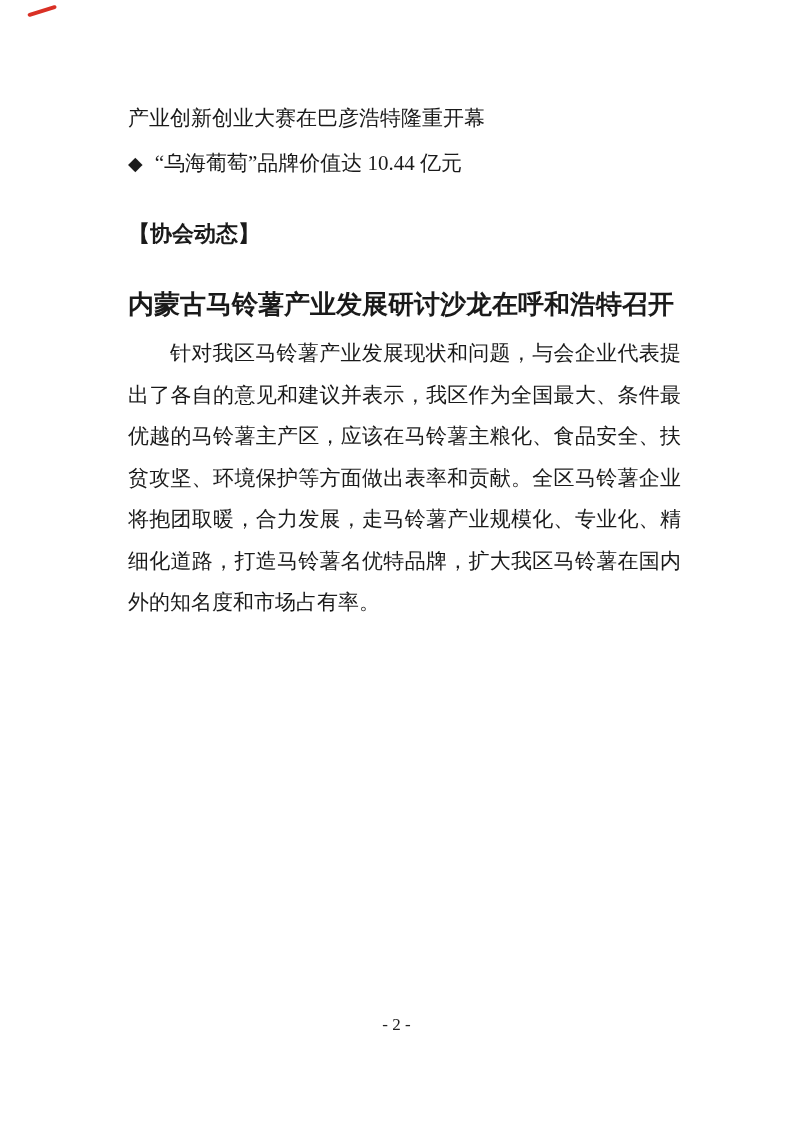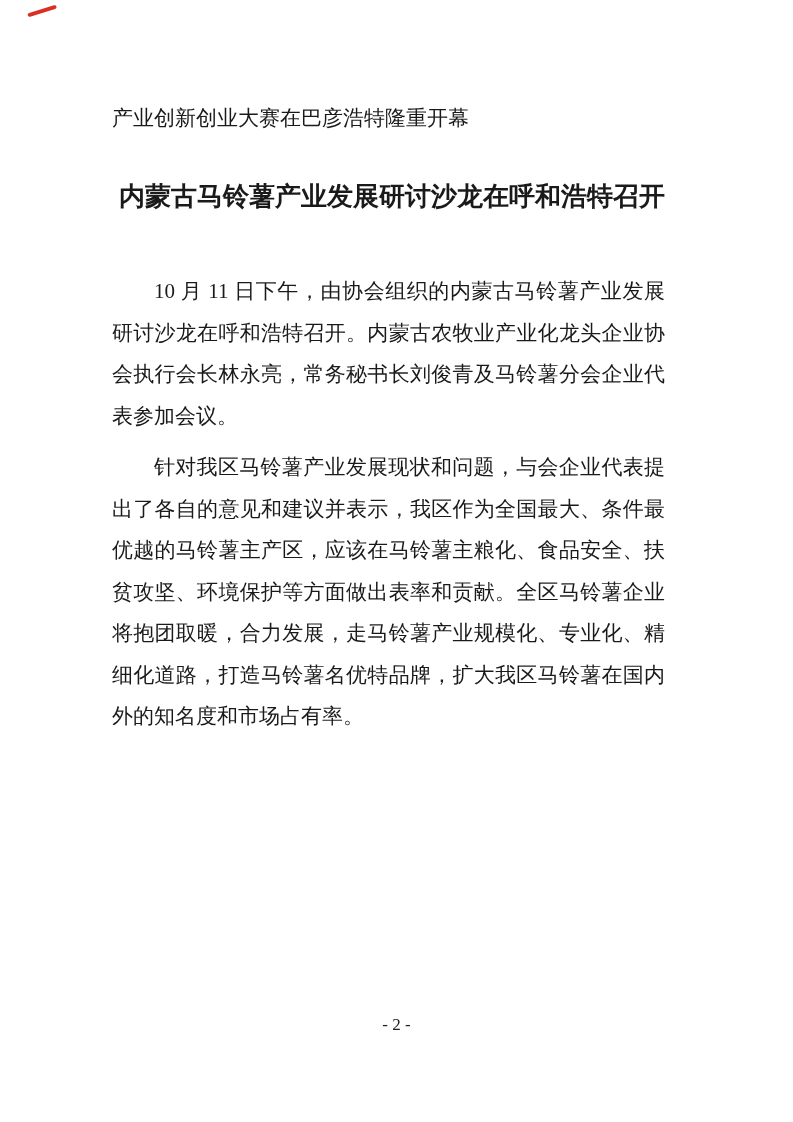--- a/index.html
+++ b/index.html
@@ -16,21 +16,21 @@
     position: absolute;
     left: 27px;
     top: 9px;
     width: 30px;
     height: 3.5px;
     border-radius: 2px;
     transform: rotate(-17deg);
   }
   .content {
     position: absolute;
-    left: 112px;
+    left: 128px;
     top: 0;
     width: 553px;
     padding-top: 96px;
   }
   .headline {
     font-size: 21px;
     line-height: 45px;
   }
   .headline .line { white-space: normal; }
   .bullet-icon {
@@ -44,21 +44,21 @@
     font-family: "Liberation Sans", "DejaVu Sans", sans-serif;
     font-weight: bold;
     font-size: 22px;
     line-height: 30px;
   }
   .article-title {
     margin-top: 38px;
     font-size: 26px;
     font-weight: bold;
     line-height: 36px;
-    text-align: right;
+    text-align: left;
   }
   .para {
     font-size: 21px;
     line-height: 41.5px;
     text-align: justify;
     text-justify: inter-character;
     text-indent: 2em;
   }
   .para-1 { margin-top: 56px; }
   .para-2 { margin-top: 10px; }
@@ -77,26 +77,29 @@
 <body>
 
 <div class="page">
 
   <div class="corner-mark" style="background:#d93025;"></div>
 
   <div class="content">
 
     <div class="headline">
       <div class="line">产业创新创业大赛在巴彦浩特隆重开幕</div>
+      <div class="line">
+        <span class="bullet-icon">◆</span><span>“乌海葡萄”品牌价值达 10.44 亿元</span>
+      </div>
     </div>
 
+    <div class="section-label">【协会动态】</div>
 
     <div class="article-title">内蒙古马铃薯产业发展研讨沙龙在呼和浩特召开</div>
 
-    <div class="para para-1">10 月 11 日下午，由协会组织的内蒙古马铃薯产业发展研讨沙龙在呼和浩特召开。内蒙古农牧业产业化龙头企业协会执行会长林永亮，常务秘书长刘俊青及马铃薯分会企业代表参加会议。</div>
 
     <div class="para para-2">针对我区马铃薯产业发展现状和问题，与会企业代表提出了各自的意见和建议并表示，我区作为全国最大、条件最优越的马铃薯主产区，应该在马铃薯主粮化、食品安全、扶贫攻坚、环境保护等方面做出表率和贡献。全区马铃薯企业将抱团取暖，合力发展，走马铃薯产业规模化、专业化、精细化道路，打造马铃薯名优特品牌，扩大我区马铃薯在国内外的知名度和市场占有率。</div>
 
   </div>
 
   <div class="footer">- 2 -</div>
 
 </div>
 
 </body></html>

